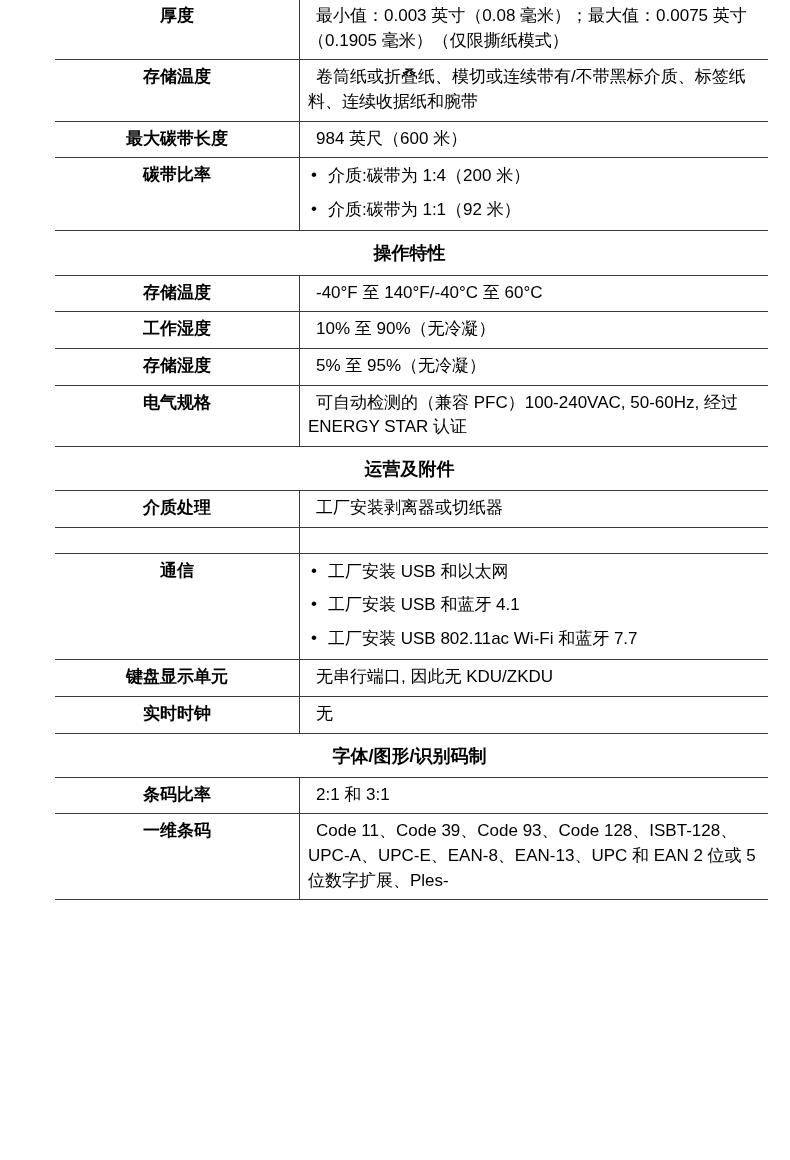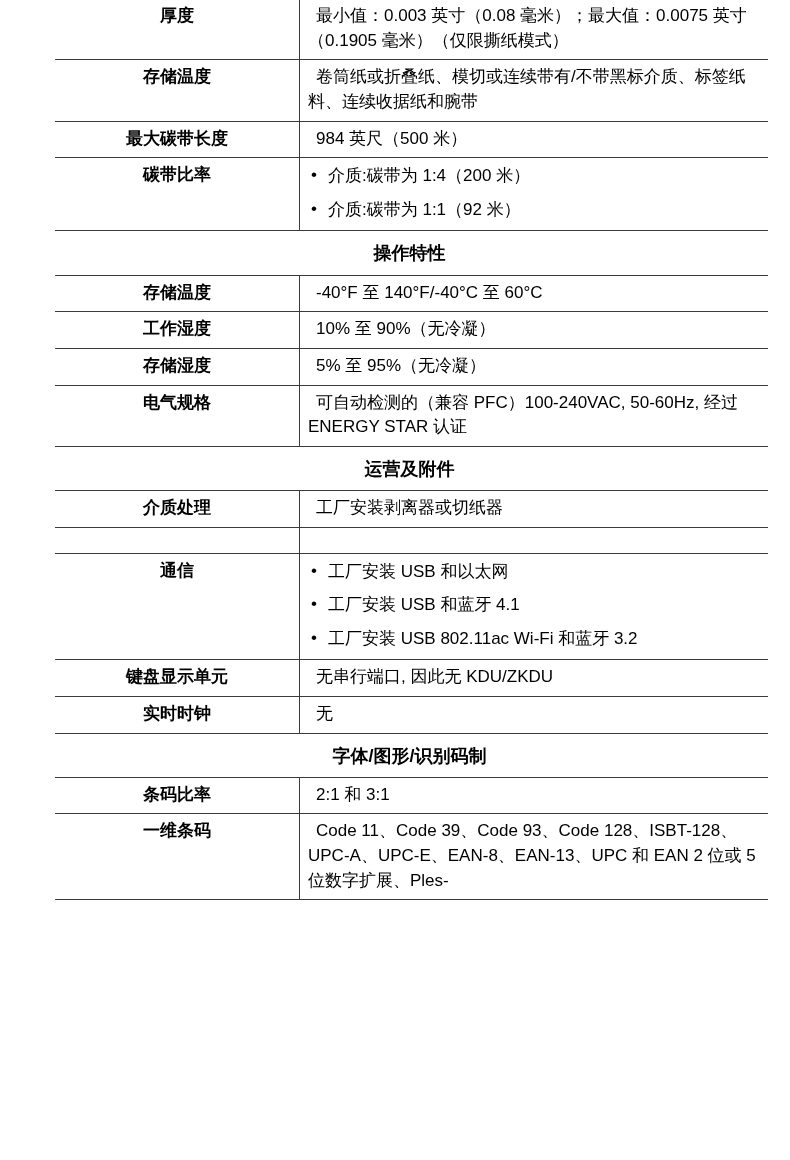--- a/index.html
+++ b/index.html
@@ -99,21 +99,21 @@
         <tr class="first">
           <td class="label">厚度</td>
           <td class="value"><span class="tight">最小值：0.003 英寸（0.08 毫米）；最大值：0.0075 英寸（0.1905 毫米）（仅限撕纸模式）</span></td>
         </tr>
         <tr>
           <td class="label">存储温度</td>
           <td class="value"><span class="tight">卷筒纸或折叠纸、模切或连续带有/不带黑标介质、标签纸料、连续收据纸和腕带</span></td>
         </tr>
         <tr>
           <td class="label">最大碳带长度</td>
-          <td class="value"><span class="tight">984 英尺（500 米）</span></td>
+          <td class="value"><span class="tight">984 英尺（600 米）</span></td>
         </tr>
         <tr>
           <td class="label">碳带比率</td>
           <td class="value">
             <ul class="bul">
               <li>介质:碳带为 1:4（200 米）</li>
               <li>介质:碳带为 1:1（92 米）</li>
             </ul>
           </td>
         </tr>
@@ -146,21 +146,21 @@
         <tr class=" spacer-row">
           <td class="label"></td>
           <td class="value"></td>
         </tr>
         <tr>
           <td class="label">通信</td>
           <td class="value">
             <ul class="bul">
               <li>工厂安装 USB 和以太网</li>
               <li>工厂安装 USB 和蓝牙 4.1</li>
-              <li>工厂安装 USB 802.11ac Wi-Fi 和蓝牙 3.2</li>
+              <li>工厂安装 USB 802.11ac Wi-Fi 和蓝牙 7.7</li>
             </ul>
           </td>
         </tr>
         <tr>
           <td class="label">键盘显示单元</td>
           <td class="value"><span class="tight">无串行端口, 因此无 KDU/ZKDU</span></td>
         </tr>
         <tr>
           <td class="label">实时时钟</td>
           <td class="value"><span class="tight">无</span></td>

